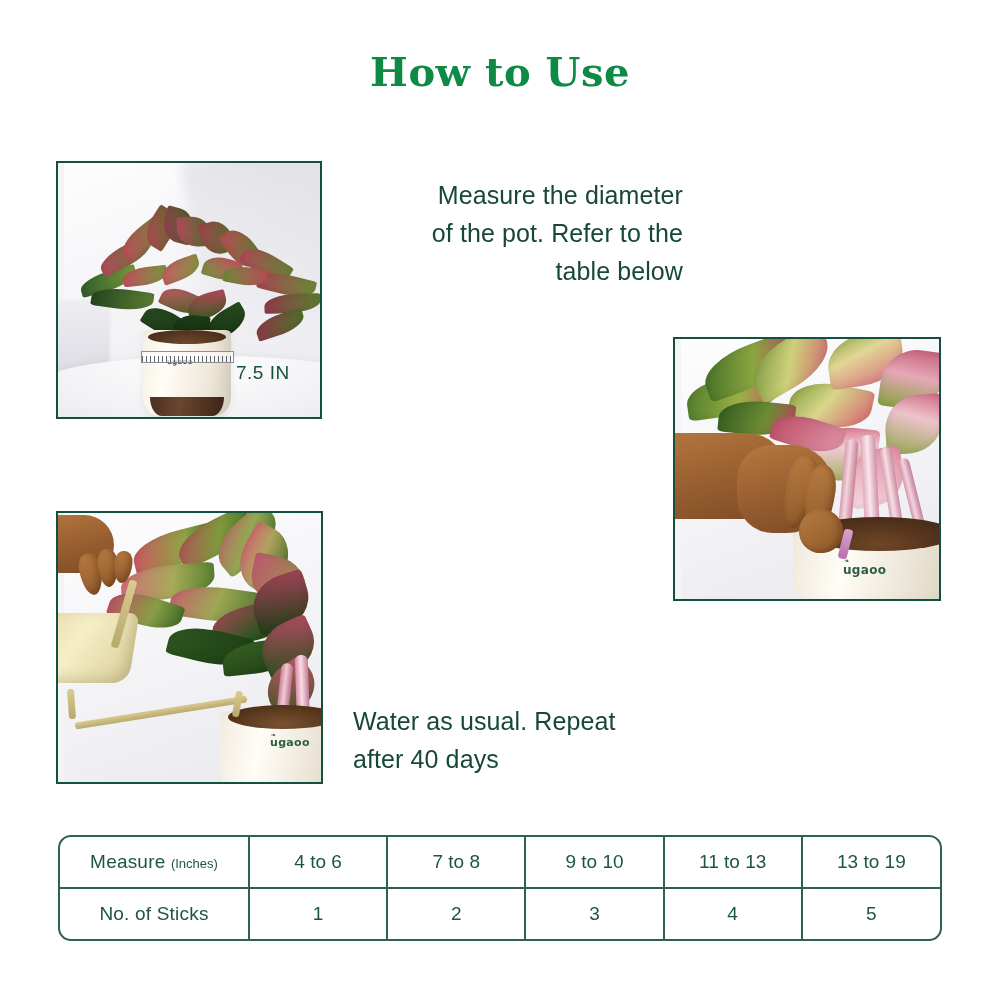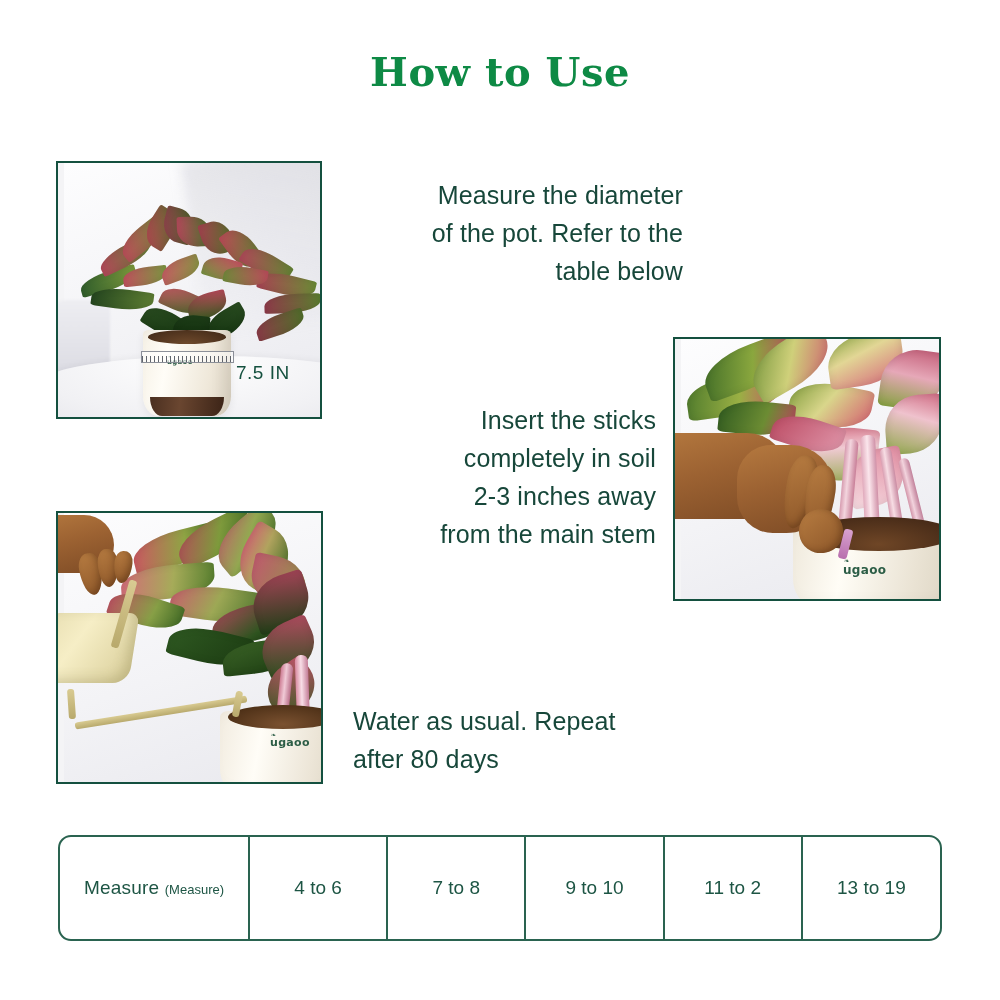--- a/index.html
+++ b/index.html
@@ -393,38 +393,44 @@
         <div class="finger" style="left:16px;top:40px;width:22px;height:42px;transform:rotate(-10deg);"></div>
         <div class="finger" style="left:34px;top:36px;width:20px;height:38px;transform:rotate(-4deg);"></div>
         <div class="finger" style="left:50px;top:38px;width:18px;height:32px;transform:rotate(6deg);"></div>
       </div>
     </div>
   </div>
 
   <div class="step-text" id="step-1">Measure the diameter
 of the pot. Refer to the
 table below</div>
-  <div class="step-text" id="step-2">Insert the sticks
-completely in soil
-2-3 inches away
-from the main stem</div>
   <div class="step-text" id="step-3">Water as usual. Repeat
-after 80 days</div>
+after 40 days</div>
 
   <div class="table-wrap">
     <table class="spec">
       <tbody>
           <tr>
         <td class="rowhead col-label">
           <span>Measure</span>
-          <span class="unit">(Measure)</span>
+          <span class="unit">(Inches)</span>
         </td>
         <td>4 to 6</td>
         <td>7 to 8</td>
         <td>9 to 10</td>
-        <td>11 to 2</td>
+        <td>11 to 13</td>
         <td>13 to 19</td>
+      </tr>
+      <tr>
+        <td class="rowhead col-label">
+          <span>No. of Sticks</span>
+        </td>
+        <td>1</td>
+        <td>2</td>
+        <td>3</td>
+        <td>4</td>
+        <td>5</td>
       </tr>
     </tbody>
       </table>
   </div>
 
 </div>
 
 </body></html>

